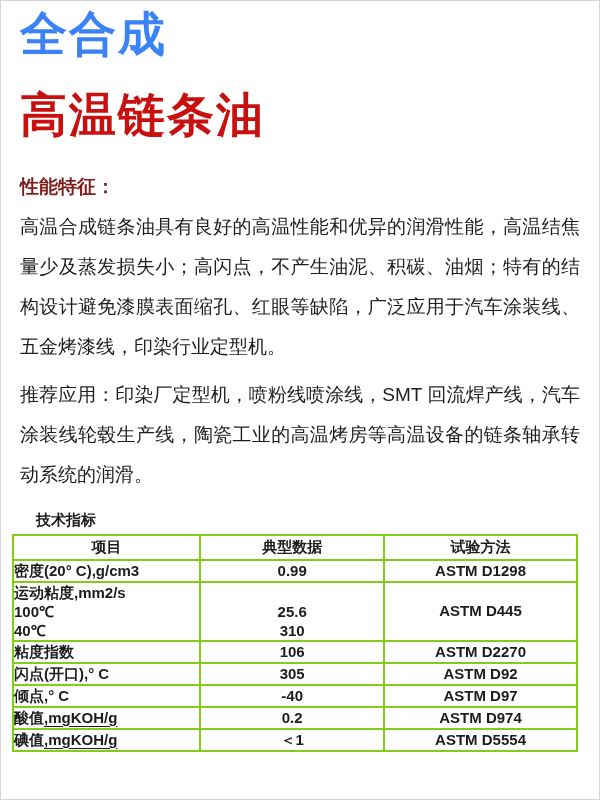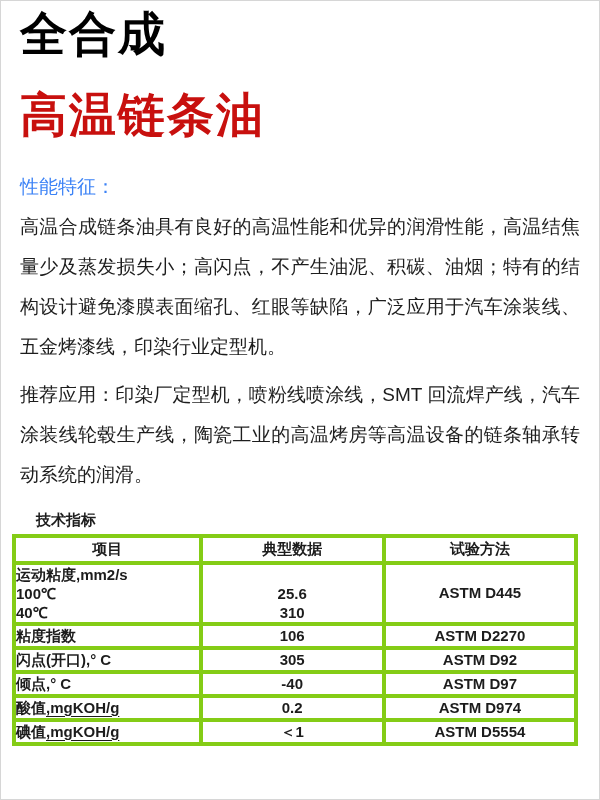--- a/index.html
+++ b/index.html
@@ -13,36 +13,36 @@
     overflow:hidden;
     font-family:"Liberation Sans", sans-serif;
     color:#1d1d1d;
   }
   .title-black{
     margin:2px 0 0 0;
     font-size:47px;
     font-weight:800;
     letter-spacing:2px;
     line-height:1.08;
-    color:#000000;
+    color:#3b82f6;
   }
   .title-red{
     margin:30px 0 8px 0;
     font-size:47px;
     font-weight:800;
     letter-spacing:2px;
     line-height:1.08;
     color:var(--accent,#c8100e);
   }
   .sec-head{
     margin:26px 0 0 0;
     font-size:19px;
-    font-weight:400;
+    font-weight:700;
     line-height:40px;
-    color:#3b82f6;
+    color:#7f1d1d;
   }
   .body-text{
     margin:0;
     font-size:19px;
     font-weight:400;
     line-height:40px;
     text-align:justify;
     color:#1d1d1d;
   }
   .body-text.second{margin-top:8px;}
@@ -55,21 +55,21 @@
   table.spec{
     width:566px;
     margin-left:-8px;
     border-collapse:collapse;
     table-layout:fixed;
     font-size:15px;
     font-weight:600;
     color:#1c1c1c;
   }
   table.spec th, table.spec td{
-    border:4px solid #84cc16;
+    border:2px solid #84cc16;
     padding:0;
     line-height:20px;
   }
   table.spec th{height:23px;text-align:center;font-weight:700;}
   table.spec td{height:20px;}
   col.c1{width:33.2%;} col.c2{width:32.6%;} col.c3{width:34.2%;}
   td.c-item{text-align:left;padding-left:6px;}
   td.c-val{text-align:center;}
   td.c-method{text-align:center;}
   .line{line-height:19px;}
@@ -104,20 +104,25 @@
       </colgroup>
     <thead>
       <tr>
         <th>项目</th>
         <th>典型数据</th>
         <th>试验方法</th>
       </tr>
     </thead>
     <tbody id="spec-body">
         <tr>
+          <td class="c-item"><span>密度(20° C),g/cm3</span></td>
+          <td class="c-val">0.99</td>
+          <td class="c-method">ASTM D1298</td>
+        </tr>
+        <tr>
           <td class="c-item">
             <div class="line">运动粘度,mm2/s</div>
             <div class="line">100℃</div>
             <div class="line">40℃</div>
           </td>
           <td class="c-val">
             <div class="line">&nbsp;</div>
             <div class="line">25.6</div>
             <div class="line">310</div>
           </td>

